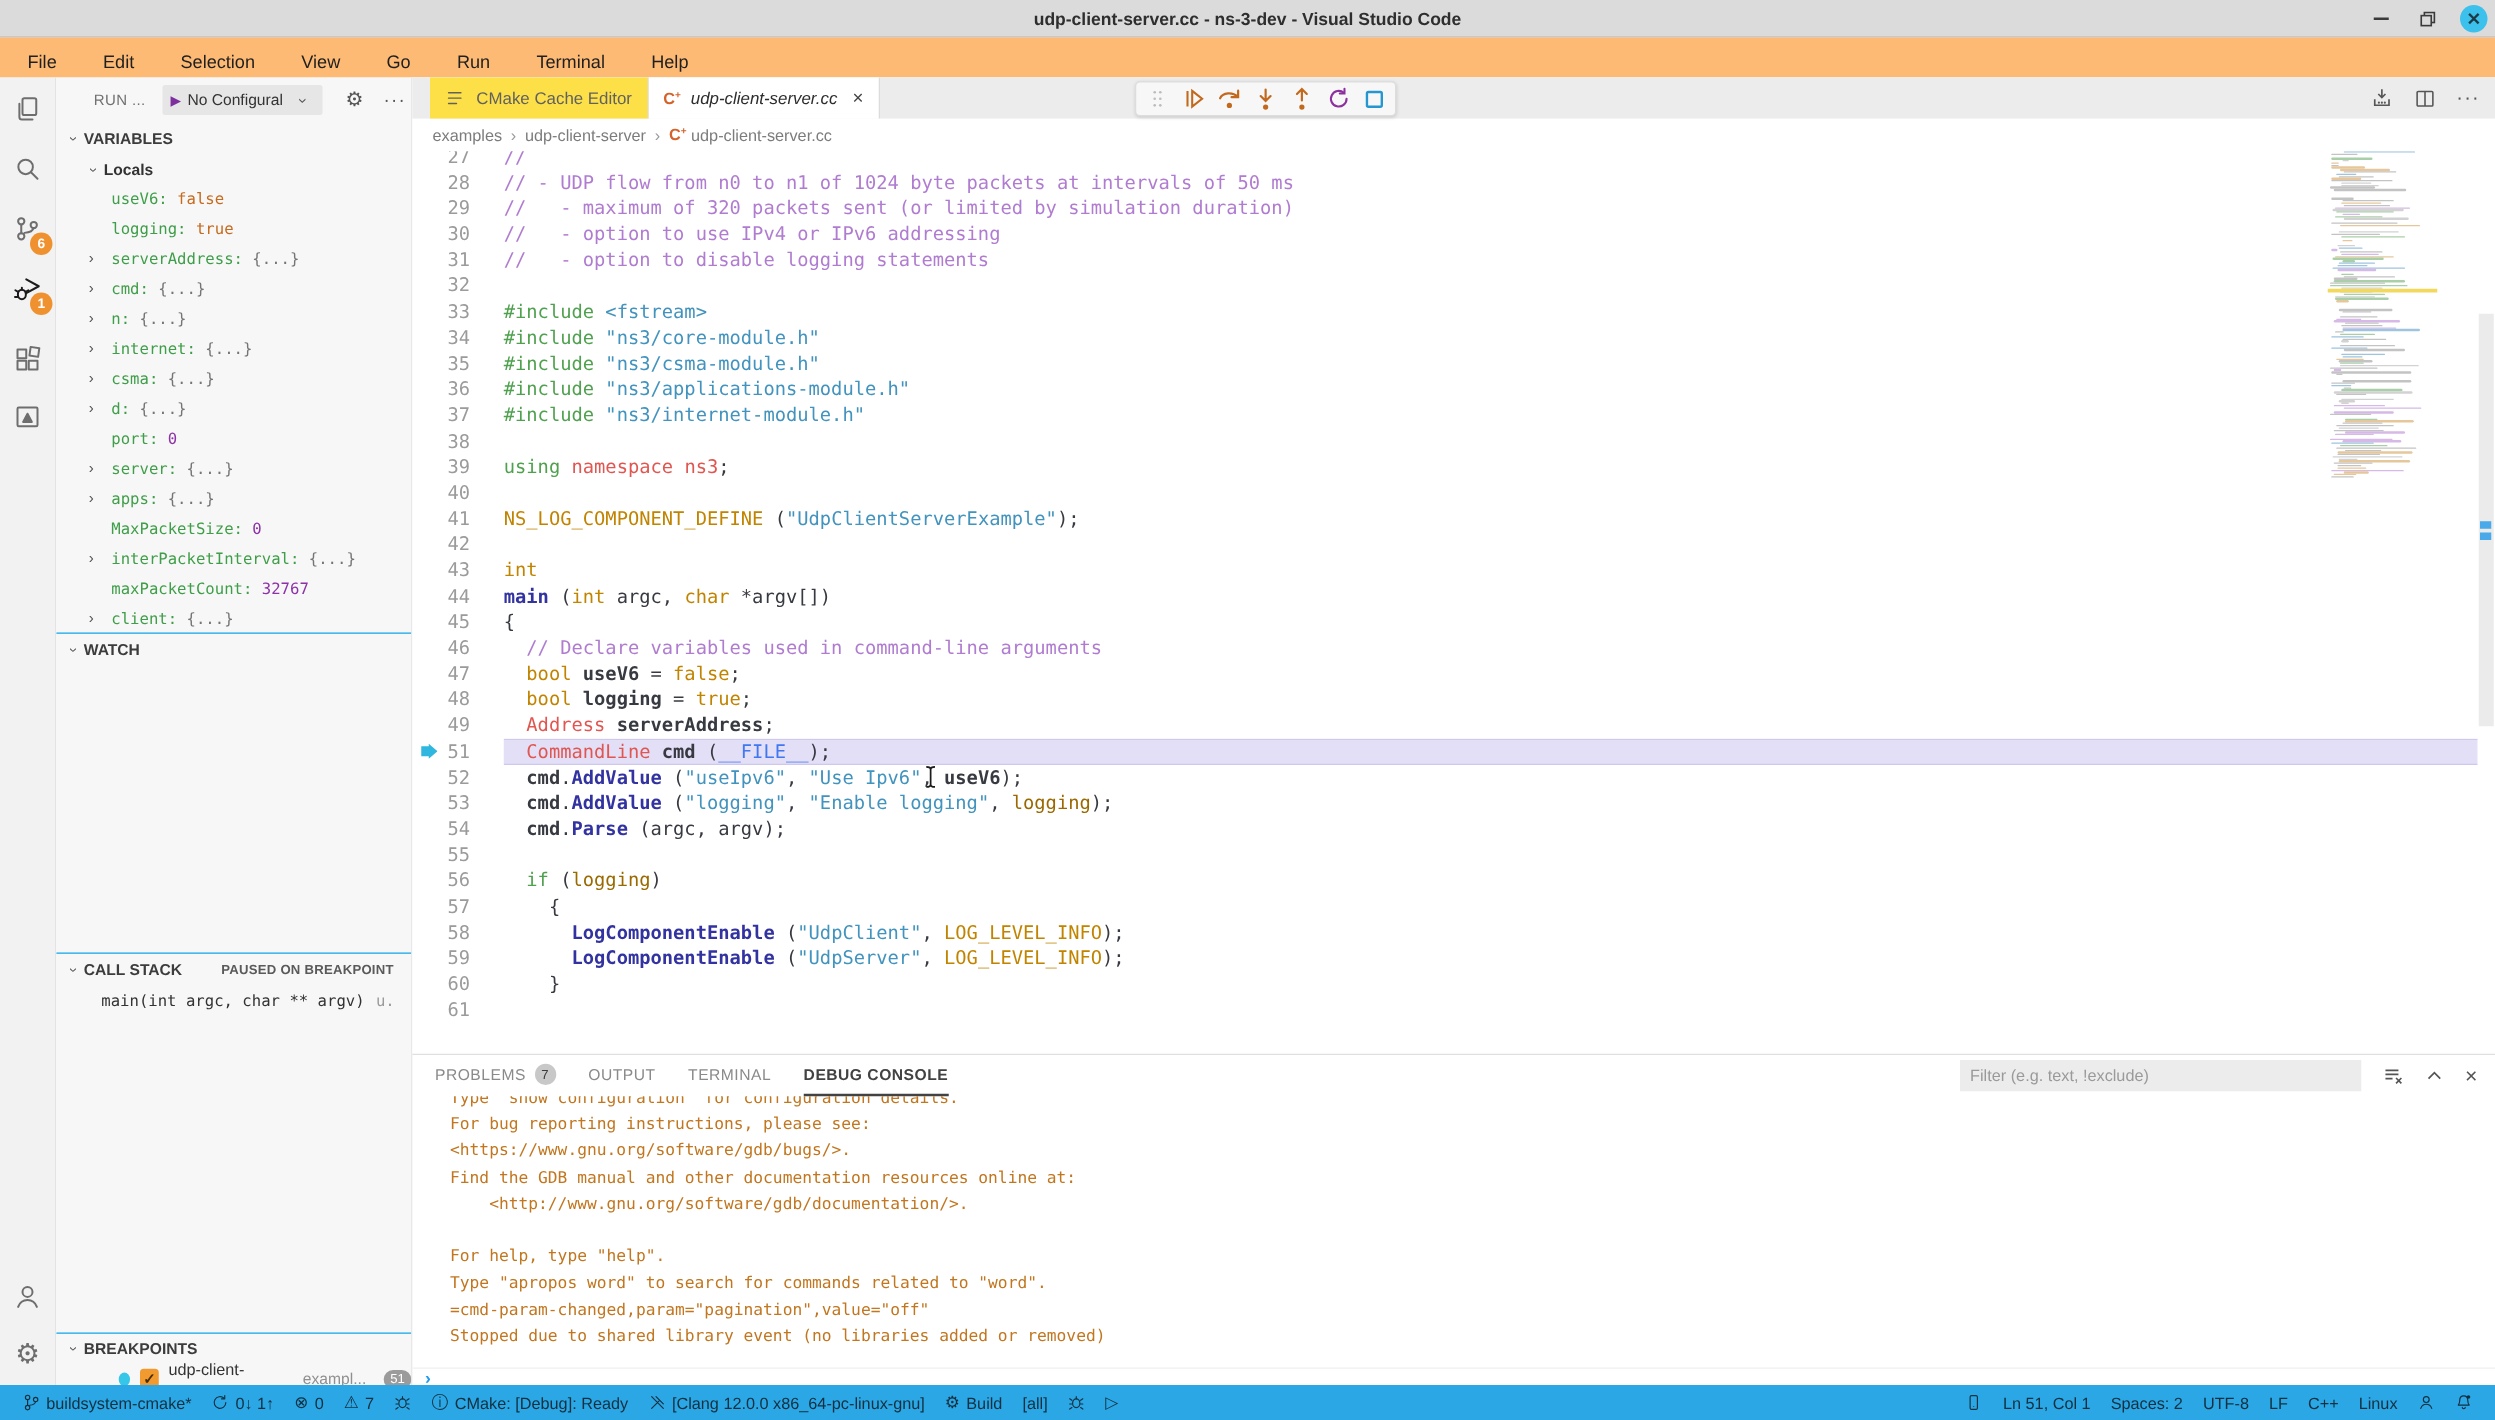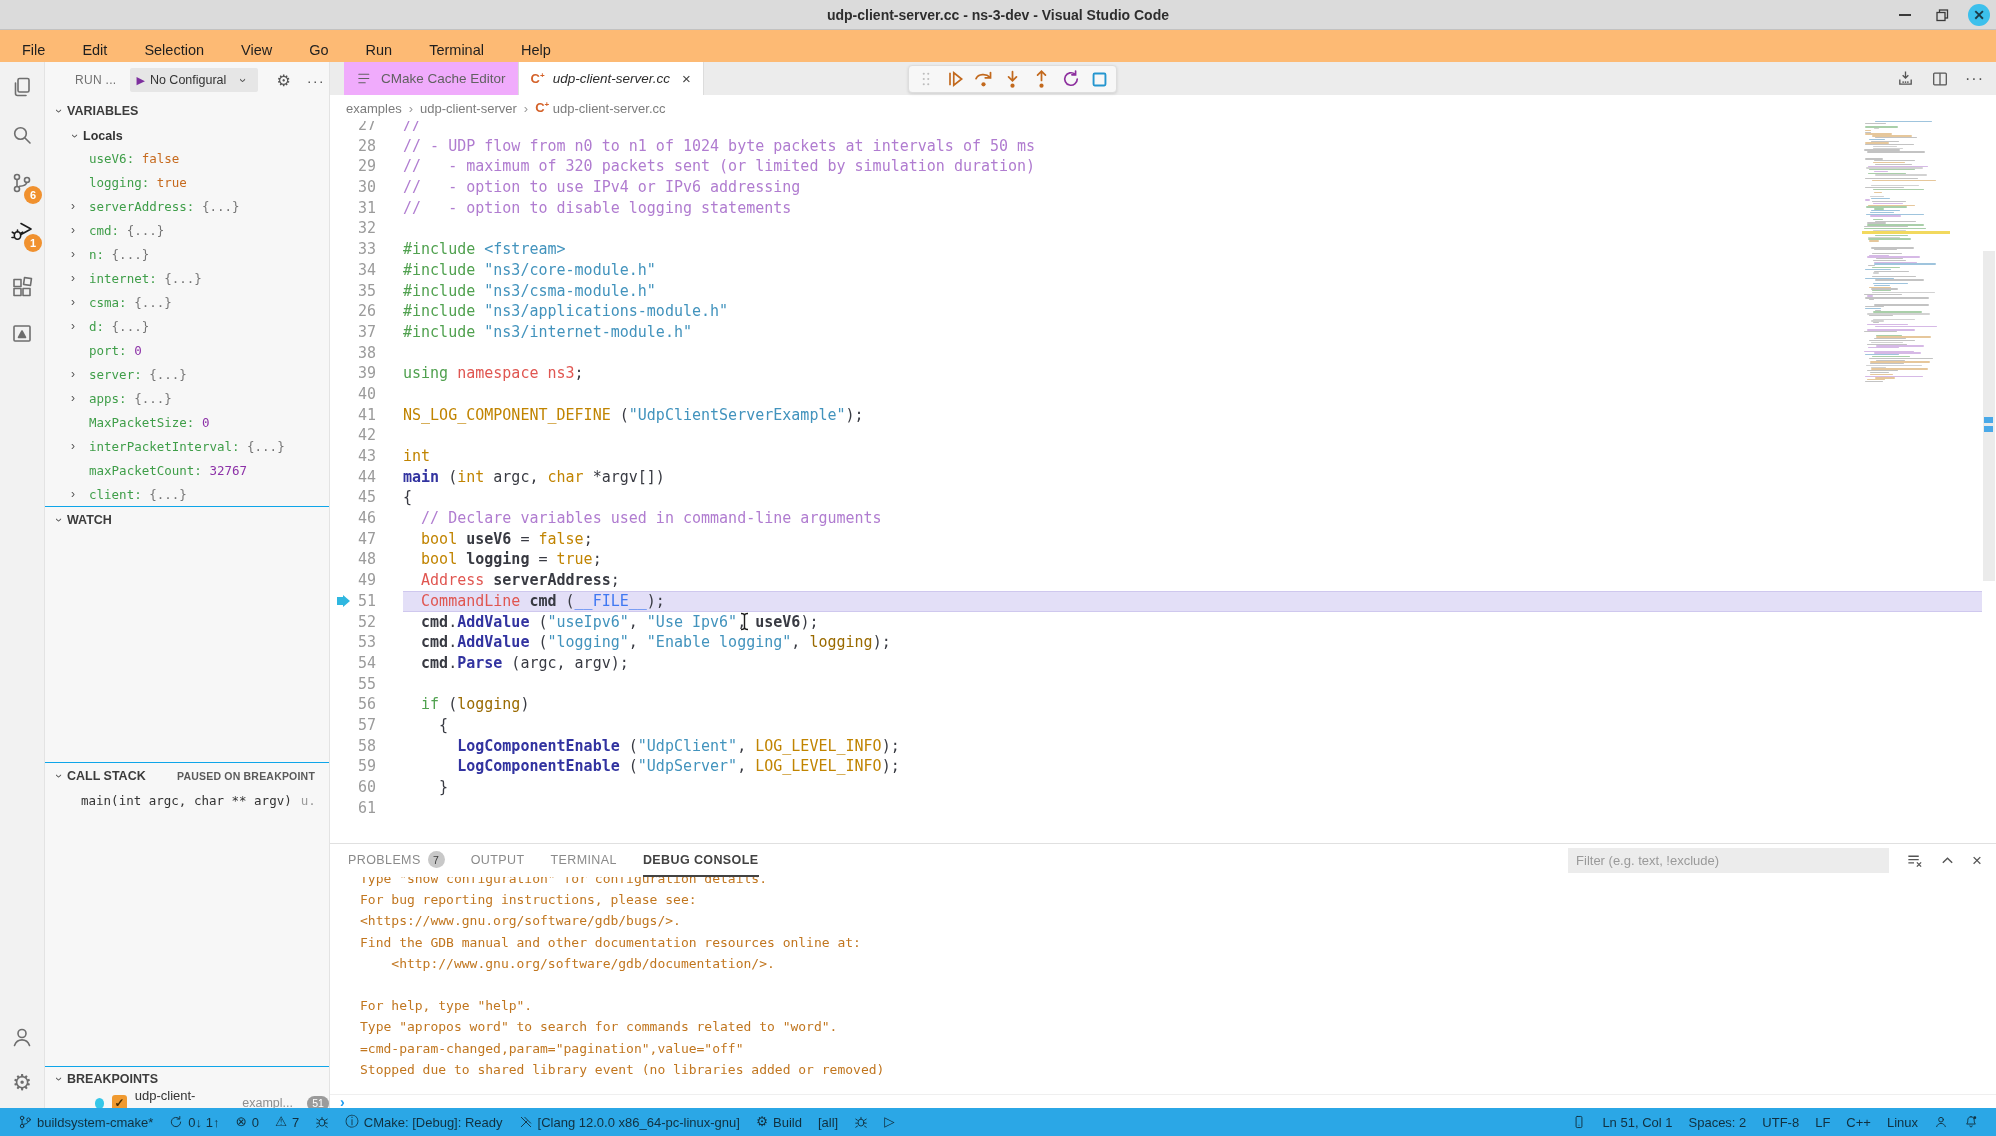--- a/index.html
+++ b/index.html
@@ -52,21 +52,21 @@
   .bp-row{position:absolute;left:0;top:1028px;height:26px;width:100%;display:flex;align-items:center;padding-left:50px;gap:8px}
   .bp-dot{width:11px;height:11px;border-radius:50%;background:#35c6e8}
   .bp-check{width:17px;height:17px;border-radius:3px;background:#f09a30;color:#4a2d00;font-size:12px;font-weight:bold;display:flex;align-items:center;justify-content:center}
   .bp-file{font-size:13px;color:#333}
   .bp-path{font-size:12.5px;color:#8f8f8f;margin-left:4px}
   .bp-line{min-width:22px;height:15px;border-radius:8px;background:#9b9b9b;color:#fff;font-size:10.5px;display:flex;align-items:center;justify-content:center;margin-left:6px}
 
   
   .editor{position:absolute;left:330px;top:62px;width:1666px;height:781px;background:#fff}
   .tabbar{position:absolute;left:0;top:0;width:100%;height:33px;background:#ececec;display:flex;padding-left:14px}
-  .tab{display:flex;align-items:center;gap:8px;padding:0 12px;font-size:13.5px;height:33px;color:#616161;border-right:1px solid #dcdcdc;background:#f0abfc}
+  .tab{display:flex;align-items:center;gap:8px;padding:0 12px;font-size:13.5px;height:33px;color:#616161;border-right:1px solid #dcdcdc;background:#fde047}
   .tab.active{background:#fff;color:#2d2d2d}
   .tab.active .tab-label{font-style:italic}
   .tab-close{color:#444;font-size:15px;margin-left:4px}
   .cpp-glyph{color:#d4622a;font-weight:bold;font-size:13px}
   .cpp-glyph sup{font-size:8px}
   .dbg-toolbar{position:absolute;left:578px;top:3px;height:28px;background:#f7f7f7;border:1px solid #ddd;border-radius:4px;box-shadow:0 1px 3px rgba(0,0,0,.12);display:flex;align-items:center;padding:0 4px;gap:4px;z-index:5}
   .dbg-btn{width:25px;height:24px;display:flex;align-items:center;justify-content:center}
   .ed-actions{position:absolute;right:12px;top:0;height:33px;display:flex;align-items:center;gap:16px;color:#555}
   .more-glyph{font-size:16px;color:#555;letter-spacing:1px}
   .breadcrumbs{position:absolute;left:0;top:33px;width:100%;height:26px;display:flex;align-items:center;padding-left:16px;font-size:13px;color:#7c7c7c;gap:7px;background:#fff}
@@ -432,21 +432,21 @@
       <div class="code-inner">
         <div class="cline"><span class="g"></span><span class="n">27</span><span class="t"><span class="tk-c">//</span></span></div>
         <div class="cline"><span class="g"></span><span class="n">28</span><span class="t"><span class="tk-c">// - UDP flow from n0 to n1 of 1024 byte packets at intervals of 50 ms</span></span></div>
         <div class="cline"><span class="g"></span><span class="n">29</span><span class="t"><span class="tk-c">//   - maximum of 320 packets sent (or limited by simulation duration)</span></span></div>
         <div class="cline"><span class="g"></span><span class="n">30</span><span class="t"><span class="tk-c">//   - option to use IPv4 or IPv6 addressing</span></span></div>
         <div class="cline"><span class="g"></span><span class="n">31</span><span class="t"><span class="tk-c">//   - option to disable logging statements</span></span></div>
         <div class="cline"><span class="g"></span><span class="n">32</span><span class="t"></span></div>
         <div class="cline"><span class="g"></span><span class="n">33</span><span class="t"><span class="tk-g">#include</span><span class="tk-d"> </span><span class="tk-s">&lt;fstream&gt;</span></span></div>
         <div class="cline"><span class="g"></span><span class="n">34</span><span class="t"><span class="tk-g">#include</span><span class="tk-d"> </span><span class="tk-s">"ns3/core-module.h"</span></span></div>
         <div class="cline"><span class="g"></span><span class="n">35</span><span class="t"><span class="tk-g">#include</span><span class="tk-d"> </span><span class="tk-s">"ns3/csma-module.h"</span></span></div>
-        <div class="cline"><span class="g"></span><span class="n">26</span><span class="t"><span class="tk-g">#include</span><span class="tk-d"> </span><span class="tk-s">"ns3/applications-module.h"</span></span></div>
+        <div class="cline"><span class="g"></span><span class="n">36</span><span class="t"><span class="tk-g">#include</span><span class="tk-d"> </span><span class="tk-s">"ns3/applications-module.h"</span></span></div>
         <div class="cline"><span class="g"></span><span class="n">37</span><span class="t"><span class="tk-g">#include</span><span class="tk-d"> </span><span class="tk-s">"ns3/internet-module.h"</span></span></div>
         <div class="cline"><span class="g"></span><span class="n">38</span><span class="t"></span></div>
         <div class="cline"><span class="g"></span><span class="n">39</span><span class="t"><span class="tk-g">using</span><span class="tk-d"> </span><span class="tk-r">namespace</span><span class="tk-d"> </span><span class="tk-r">ns3</span><span class="tk-d">;</span></span></div>
         <div class="cline"><span class="g"></span><span class="n">40</span><span class="t"></span></div>
         <div class="cline"><span class="g"></span><span class="n">41</span><span class="t"><span class="tk-o">NS_LOG_COMPONENT_DEFINE</span><span class="tk-d"> (</span><span class="tk-s">"UdpClientServerExample"</span><span class="tk-d">);</span></span></div>
         <div class="cline"><span class="g"></span><span class="n">42</span><span class="t"></span></div>
         <div class="cline"><span class="g"></span><span class="n">43</span><span class="t"><span class="tk-o">int</span></span></div>
         <div class="cline"><span class="g"></span><span class="n">44</span><span class="t"><span class="tk-f">main</span><span class="tk-d"> (</span><span class="tk-o">int</span><span class="tk-d"> argc, </span><span class="tk-o">char</span><span class="tk-d"> *argv[])</span></span></div>
         <div class="cline"><span class="g"></span><span class="n">45</span><span class="t"><span class="tk-d">{</span></span></div>
         <div class="cline"><span class="g"></span><span class="n">46</span><span class="t"><span class="tk-d">  </span><span class="tk-c">// Declare variables used in command-line arguments</span></span></div>

